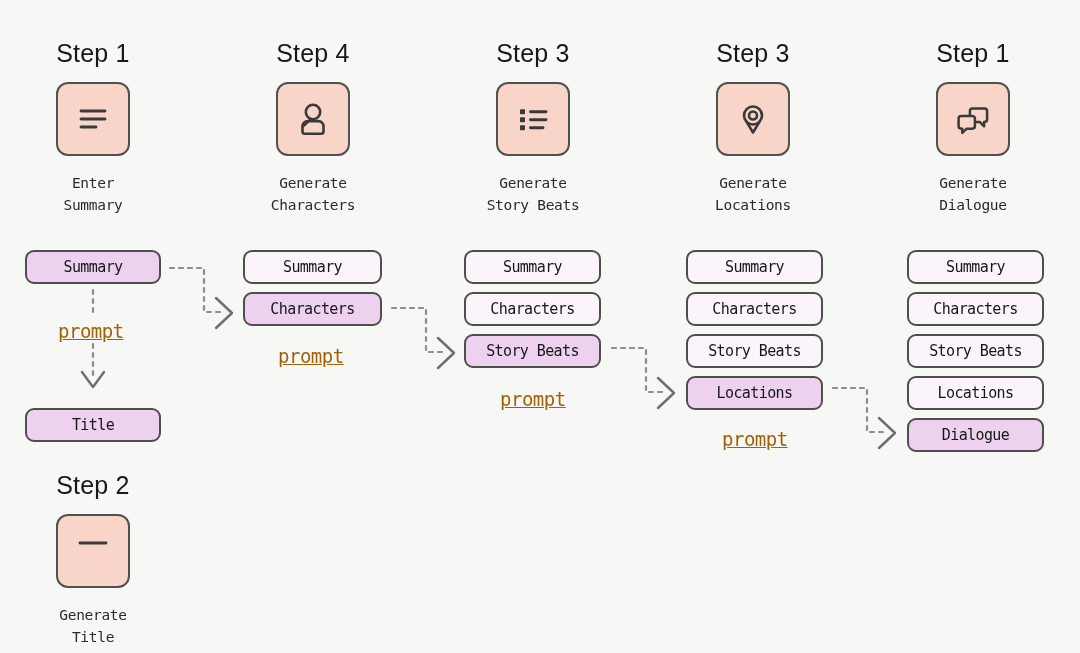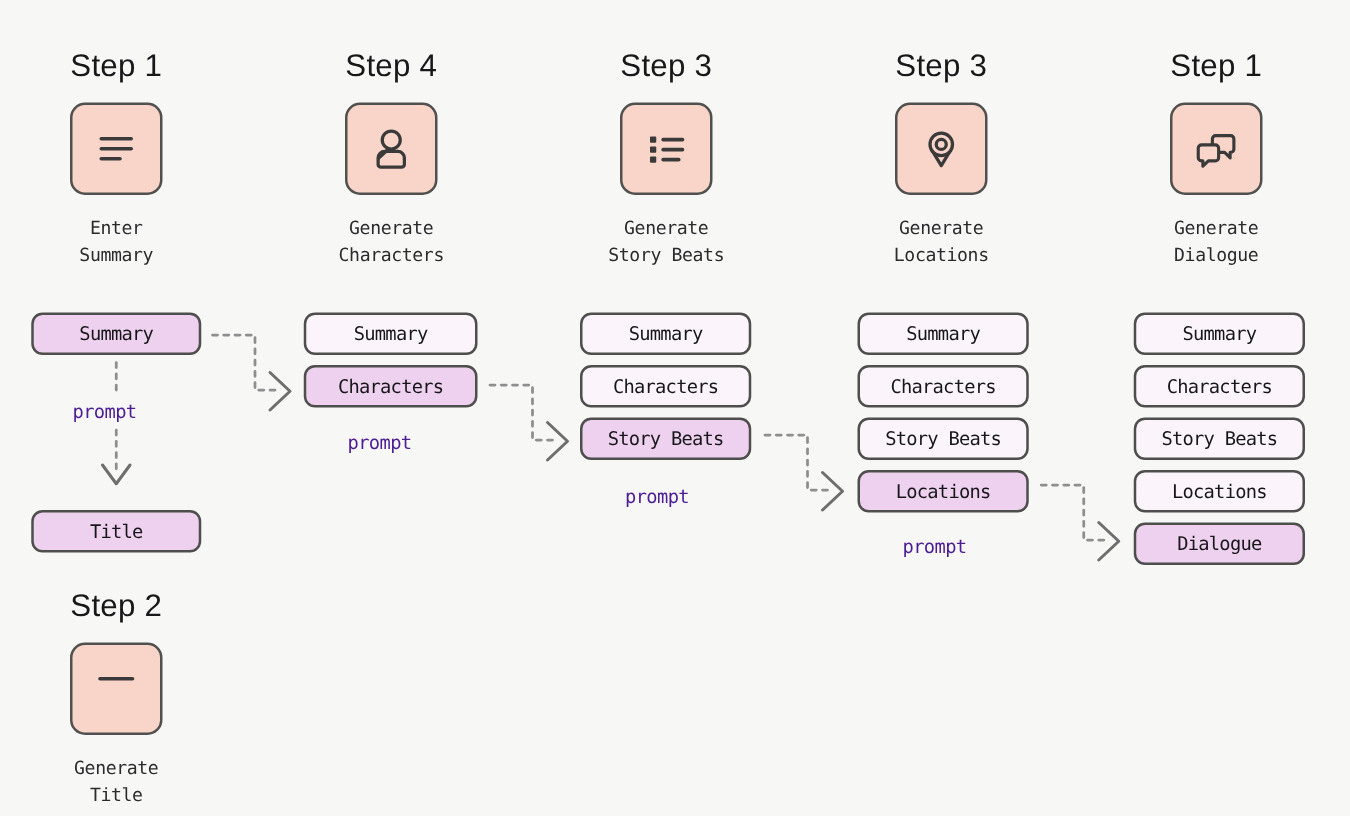--- a/index.html
+++ b/index.html
@@ -80,24 +80,25 @@
     color: #17171a;
     white-space: nowrap;
   }
 
   .pill.highlight { background: #eed0ef; }
 
   
   .prompt-label {
     position: absolute;
     font-family: "DejaVu Sans Mono", monospace;
-    font-size: 15px;
-    color: #4c1d95;
+    font-size: 19px;
+    color: #a16207;
     letter-spacing: -0.5px;
     white-space: nowrap;
+    text-decoration: underline;
   }
 
   
   .connector { position: absolute; overflow: visible; }
   .connector path {
     fill: none;
     stroke: #8e8e8e;
     stroke-width: 2.2;
     stroke-dasharray: 4 5;
     stroke-linecap: round;

